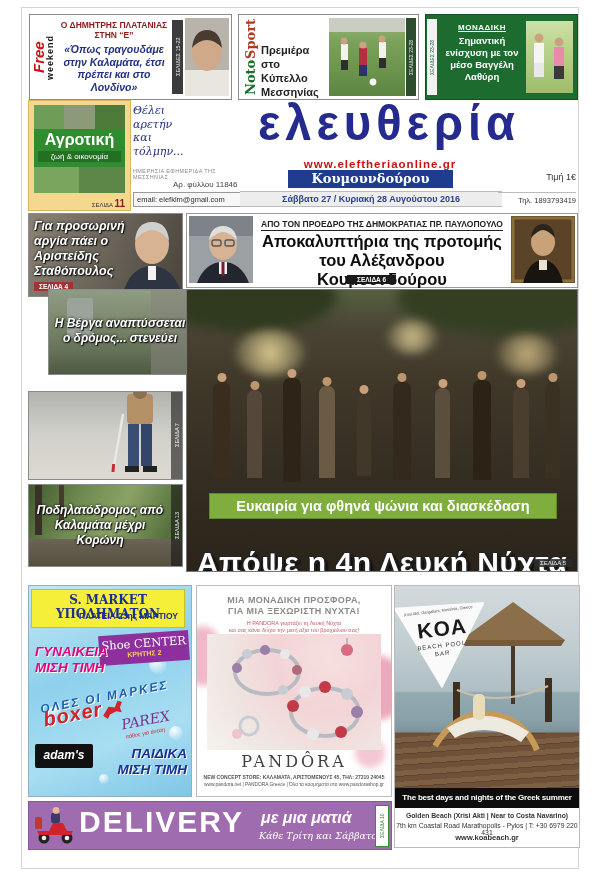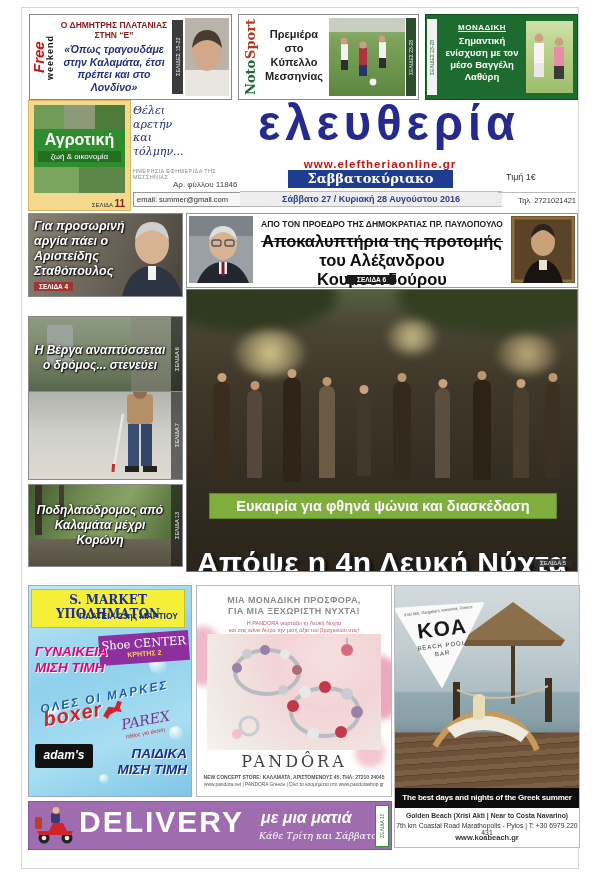--- a/index.html
+++ b/index.html
@@ -14,21 +14,21 @@
   .t1-week{left:15px;top:4px;width:10px;height:76px;color:#111;font-weight:bold;font-size:9px;letter-spacing:1px;}
   .t1-text{left:28px;top:5px;width:112px;text-align:center;}
   .t1-kicker{color:#8a1c1c;font-weight:bold;font-size:8.5px;line-height:10px;}
   .t1-quote{margin-top:3px;color:#23307f;font-weight:bold;font-style:italic;font-size:10.5px;line-height:12.5px;}
   .t1-pages{left:142px;top:5px;width:11px;height:74px;background:#3c3c3c;color:#e8e8e8;font-size:5.5px;}
   .t1-photo{left:155px;top:3px;width:44px;height:78px;}
 
   .t2{left:238px;top:14px;width:179px;height:84px;border:1px solid #8a8a8a;background:#fff;}
   .t2-brand{left:2px;top:2px;width:18px;height:80px;font-family:"DejaVu Serif",serif;font-weight:bold;font-size:13px;}
   .t2-noto{color:#1d6e2e;} .t2-sport{color:#b23a1e;}
-  .t2-text{left:22px;top:12px;width:66px;text-align:center;color:#222;font-weight:bold;font-size:11px;line-height:14px;}
+  .t2-text{left:22px;top:28px;width:66px;text-align:left;color:#222;font-weight:bold;font-size:11px;line-height:14px;}
   .t2-photo{left:90px;top:3px;width:76px;height:78px;background:linear-gradient(180deg,#9bb87c 0%,#7ba15a 30%,#6a934c 70%,#5d8542 100%);}
   .t2-pages{left:167px;top:3px;width:10px;height:78px;background:#2e4d2e;color:#e8e8e8;font-size:5px;}
 
   .t3{left:425px;top:14px;width:151px;height:84px;background:#1e6b30;border:1px solid #14501f;}
   .t3-pages{left:1px;top:4px;width:10px;height:76px;background:#f2f2f2;color:#1e6b30;font-size:5px;}
   .t3-text{left:15px;top:8px;width:82px;text-align:center;color:#fff;}
   .t3-kicker{font-size:8px;font-weight:bold;text-decoration:underline;letter-spacing:.5px;}
   .t3-headline{margin-top:3px;font-size:9.5px;font-weight:bold;line-height:12px;}
   .t3-photo{left:100px;top:6px;width:47px;height:72px;background:linear-gradient(180deg,#cfe0a8 0%,#b9d28a 40%,#9dbd6b 100%);}
 
@@ -42,41 +42,41 @@
   .ag-page{right:5px;bottom:1px;font-size:6px;color:#333;}
   .ag-pagenum{color:#8a1c1c;font-weight:bold;font-size:10px;}
   .motto{left:133px;top:104px;width:72px;color:#23307f;font-family:"DejaVu Serif",serif;font-style:italic;font-size:11px;line-height:13.5px;}
   .m-title{left:200px;top:95px;width:378px;text-align:center;color:#252a8e;font-weight:bold;font-size:47px;letter-spacing:5px;transform:scaleY(1.06);}
   .m-site{left:250px;top:158px;width:260px;text-align:center;color:#cc1111;font-weight:bold;font-size:11.5px;letter-spacing:1px;}
   .m-tagline{left:133px;top:168px;width:120px;font-size:5.5px;color:#8a8a8a;letter-spacing:.4px;}
   .m-issue{left:133px;top:180px;width:100px;font-size:8px;color:#444;margin-left:40px;}
   .m-email{left:133px;top:192px;width:102px;border:1px solid #999;background:#f7f7f7;font-size:7.5px;color:#333;padding:2px 3px;}
   .m-edbar{left:288px;top:170px;width:165px;height:18px;background:#1f3d8f;color:#fff;text-align:center;font-family:"DejaVu Serif",serif;font-weight:bold;font-size:13px;line-height:18px;}
   .m-date{left:240px;top:191px;width:262px;text-align:center;font-size:9px;font-weight:bold;color:#2b3f8c;background:#ededed;border-top:1px solid #bbb;border-bottom:1px solid #bbb;padding:2px 0;}
-  .m-price{left:506px;top:172px;width:70px;font-size:9px;color:#333;}
+  .m-price{left:506px;top:172px;width:70px;font-size:9px;color:#333;text-align:right;}
   .m-phone{left:498px;top:192px;width:78px;font-size:7.5px;color:#333;text-align:right;border-top:1px solid #bbb;padding-top:3px;}
 
   
   .story{left:28px;width:153px;border:1px solid #8a8a8a;overflow:hidden;}
   .story .ttl{position:absolute;color:#fff;font-weight:bold;font-style:italic;text-shadow:1px 1px 1px #111,0 0 3px #000;}
   .vbadge{position:absolute;right:0;top:0;bottom:0;width:11px;background:rgba(20,20,20,.6);color:#eee;font-size:5.5px;}
   .s1{top:213px;height:82px;background:linear-gradient(110deg,#8a8376 0%,#6d675c 45%,#4a453c 100%);}
   .s1 .ttl{left:5px;top:5px;width:96px;font-size:12.5px;line-height:15px;}
   .s1-badge{position:absolute;left:5px;bottom:5px;background:#a23333;color:#fff;font-size:6.5px;padding:1px 5px;font-weight:bold;}
-  .s2{top:316px;height:84px;background:linear-gradient(180deg,#8f9c85 0%,#7d8a6e 35%,#66745a 70%,#4e5a42 100%);}
+  .s2{top:289px;height:84px;background:linear-gradient(180deg,#8f9c85 0%,#7d8a6e 35%,#66745a 70%,#4e5a42 100%);margin-left:20px;}
   .s2 .ttl{left:4px;top:26px;width:134px;text-align:center;font-size:12px;line-height:15px;}
   .s3{top:391px;height:87px;background:linear-gradient(180deg,#b2b2ae 0%,#cfcfc9 45%,#dedad2 100%);}
   .s3 .ttl{left:6px;top:8px;width:78px;font-size:11.5px;line-height:14.5px;}
   .s4{top:484px;height:81px;background:linear-gradient(115deg,#3f5a2e 0%,#6f8a50 30%,#8aa266 55%,#55703d 85%);}
   .s4 .ttl{left:6px;top:18px;width:130px;text-align:center;font-size:12px;line-height:15px;}
 
   
   .msh{left:186px;top:213px;width:390px;height:73px;border:1px solid #999;background:#fff;}
   .msh-kicker{left:69px;top:5px;width:252px;text-align:center;font-size:8.5px;font-weight:bold;color:#222;}
-  .msh-kicker span{border-bottom:1px solid #222;padding-bottom:12px;}
+  .msh-kicker span{border-bottom:1px solid #222;padding-bottom:1px;}
   .msh-head{left:69px;top:18px;width:252px;text-align:center;font-size:16.5px;font-weight:bold;color:#0d0d0d;line-height:19px;}
   .msh-page{left:160px;bottom:3px;background:#1a1a1a;color:#fff;font-size:6.5px;padding:1px 10px;font-weight:bold;}
   .msh-pl{left:2px;top:2px;width:64px;height:67px;}
   .msh-pr{right:2px;top:2px;width:64px;height:67px;}
 
   
   .bigphoto{left:186px;top:289px;width:390px;height:281px;border:1px solid #777;
     background:linear-gradient(180deg,#55603f 0%,#4a4434 14%,#413a2b 30%,#3a3326 48%,#332c20 70%,#2a241a 100%);overflow:hidden;}
   .canopy{position:absolute;border-radius:50%;filter:blur(6px);}
   .glow{position:absolute;border-radius:50%;filter:blur(4px);}
@@ -228,25 +228,25 @@
   <div class="abs motto">
     <div>Θέλει</div>
     <div>αρετήν</div>
     <div>και τόλμην...</div>
   </div>
 
   <div class="abs m-title">ελευθερία</div>
   <div class="abs m-site">www.eleftheriaonline.gr</div>
   <div class="abs m-tagline">ΗΜΕΡΗΣΙΑ ΕΦΗΜΕΡΙΔΑ ΤΗΣ ΜΕΣΣΗΝΙΑΣ</div>
   <div class="abs m-issue">Αρ. φύλλου 11846</div>
-  <div class="abs m-email">email: summer@gmail.com</div>
-  <div class="abs m-edbar">Σαββατοκύριακο</div>
+  <div class="abs m-email">email: elefklm@gmail.com</div>
+  <div class="abs m-edbar">Κουμουνδούρου</div>
   <div class="abs m-date">Σάββατο 27 / Κυριακή 28 Αυγούστου 2016</div>
   <div class="abs m-price">Τιμή 1€</div>
-  <div class="abs m-phone">Τηλ. 2721021421</div>
+  <div class="abs m-phone">Τηλ. 1893793419</div>
 
   <div class="abs story s1">
     <svg class="abs" style="right:0;top:0" width="70" height="82" viewBox="0 0 70 82">
       <ellipse cx="40" cy="30" rx="17" ry="20" fill="#d7b394"></ellipse>
       <path d="M23 26 Q25 8 40 8 Q55 8 57 26 Q48 16 40 16 Q32 16 23 26 Z" fill="#cfcfcf"></path>
       <path d="M10 82 Q18 52 40 52 Q62 52 70 82 Z" fill="#2e3442"></path>
       <rect x="36" y="52" width="8" height="14" fill="#f2f2f2"></rect>
     </svg>
     <div class="ttl">Για προσωρινή αργία πάει ο Αριστείδης Σταθόπουλος</div>
     <div class="s1-badge">ΣΕΛΙΔΑ 4</div>

